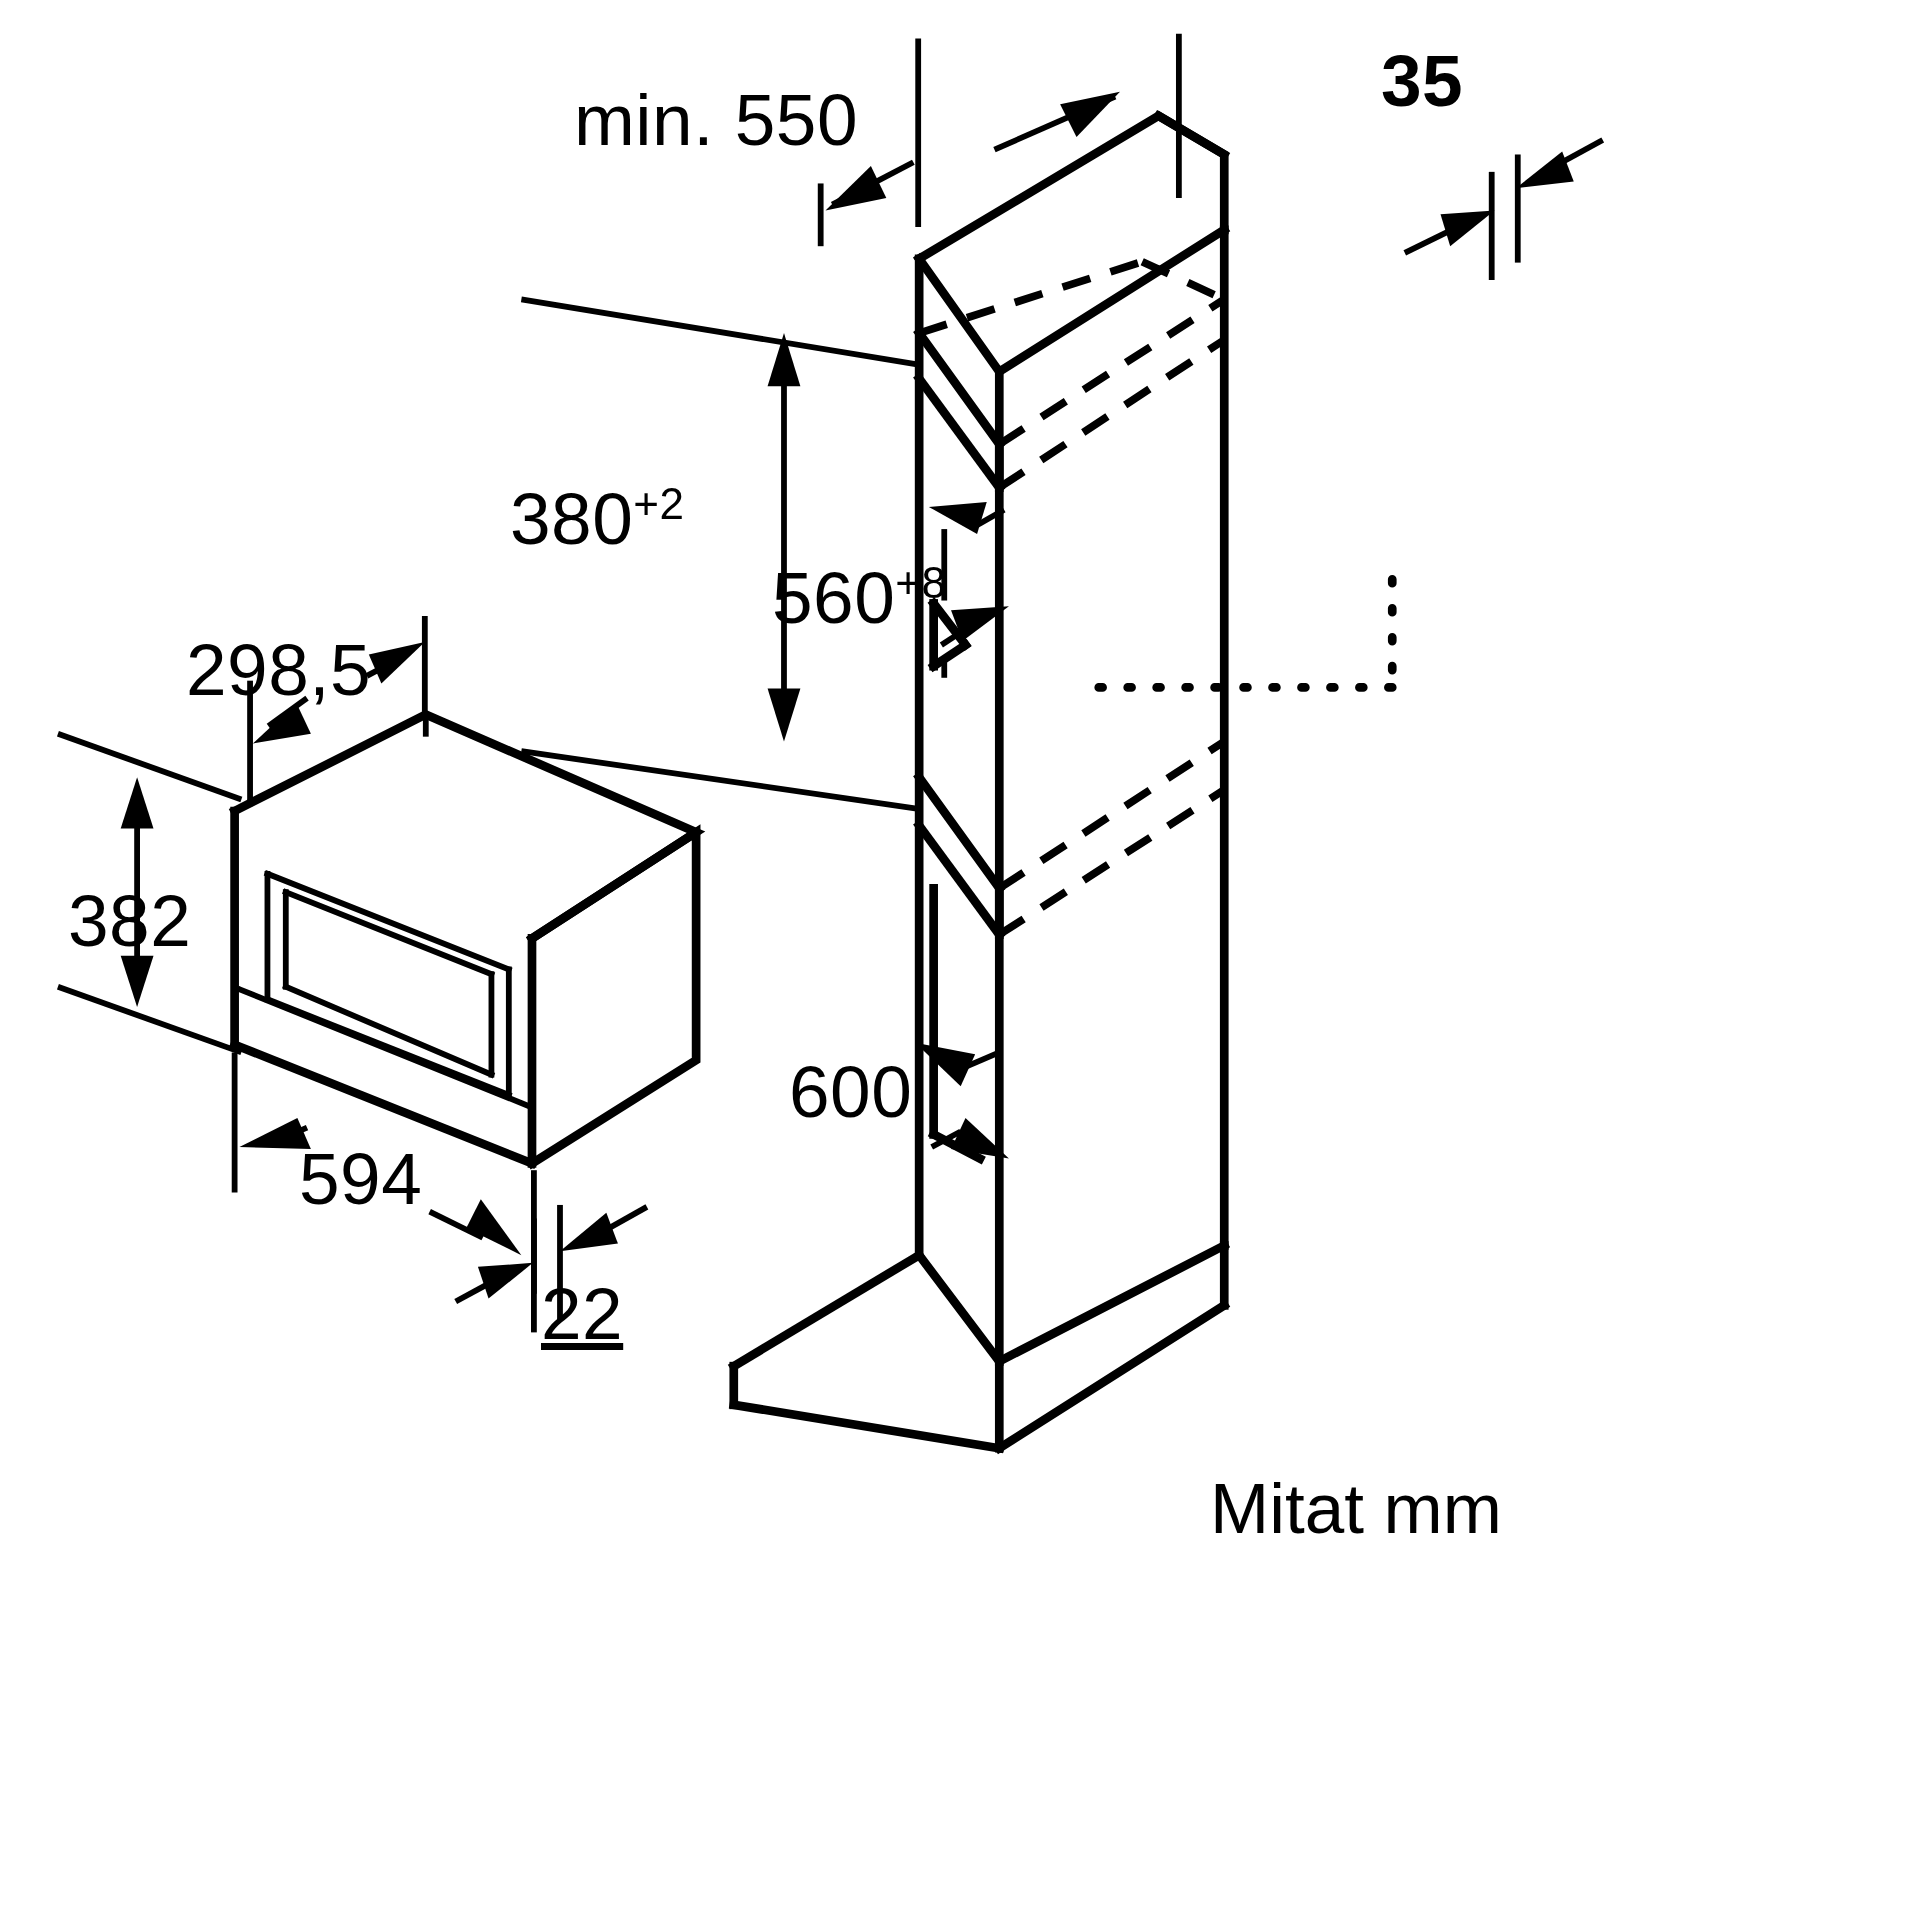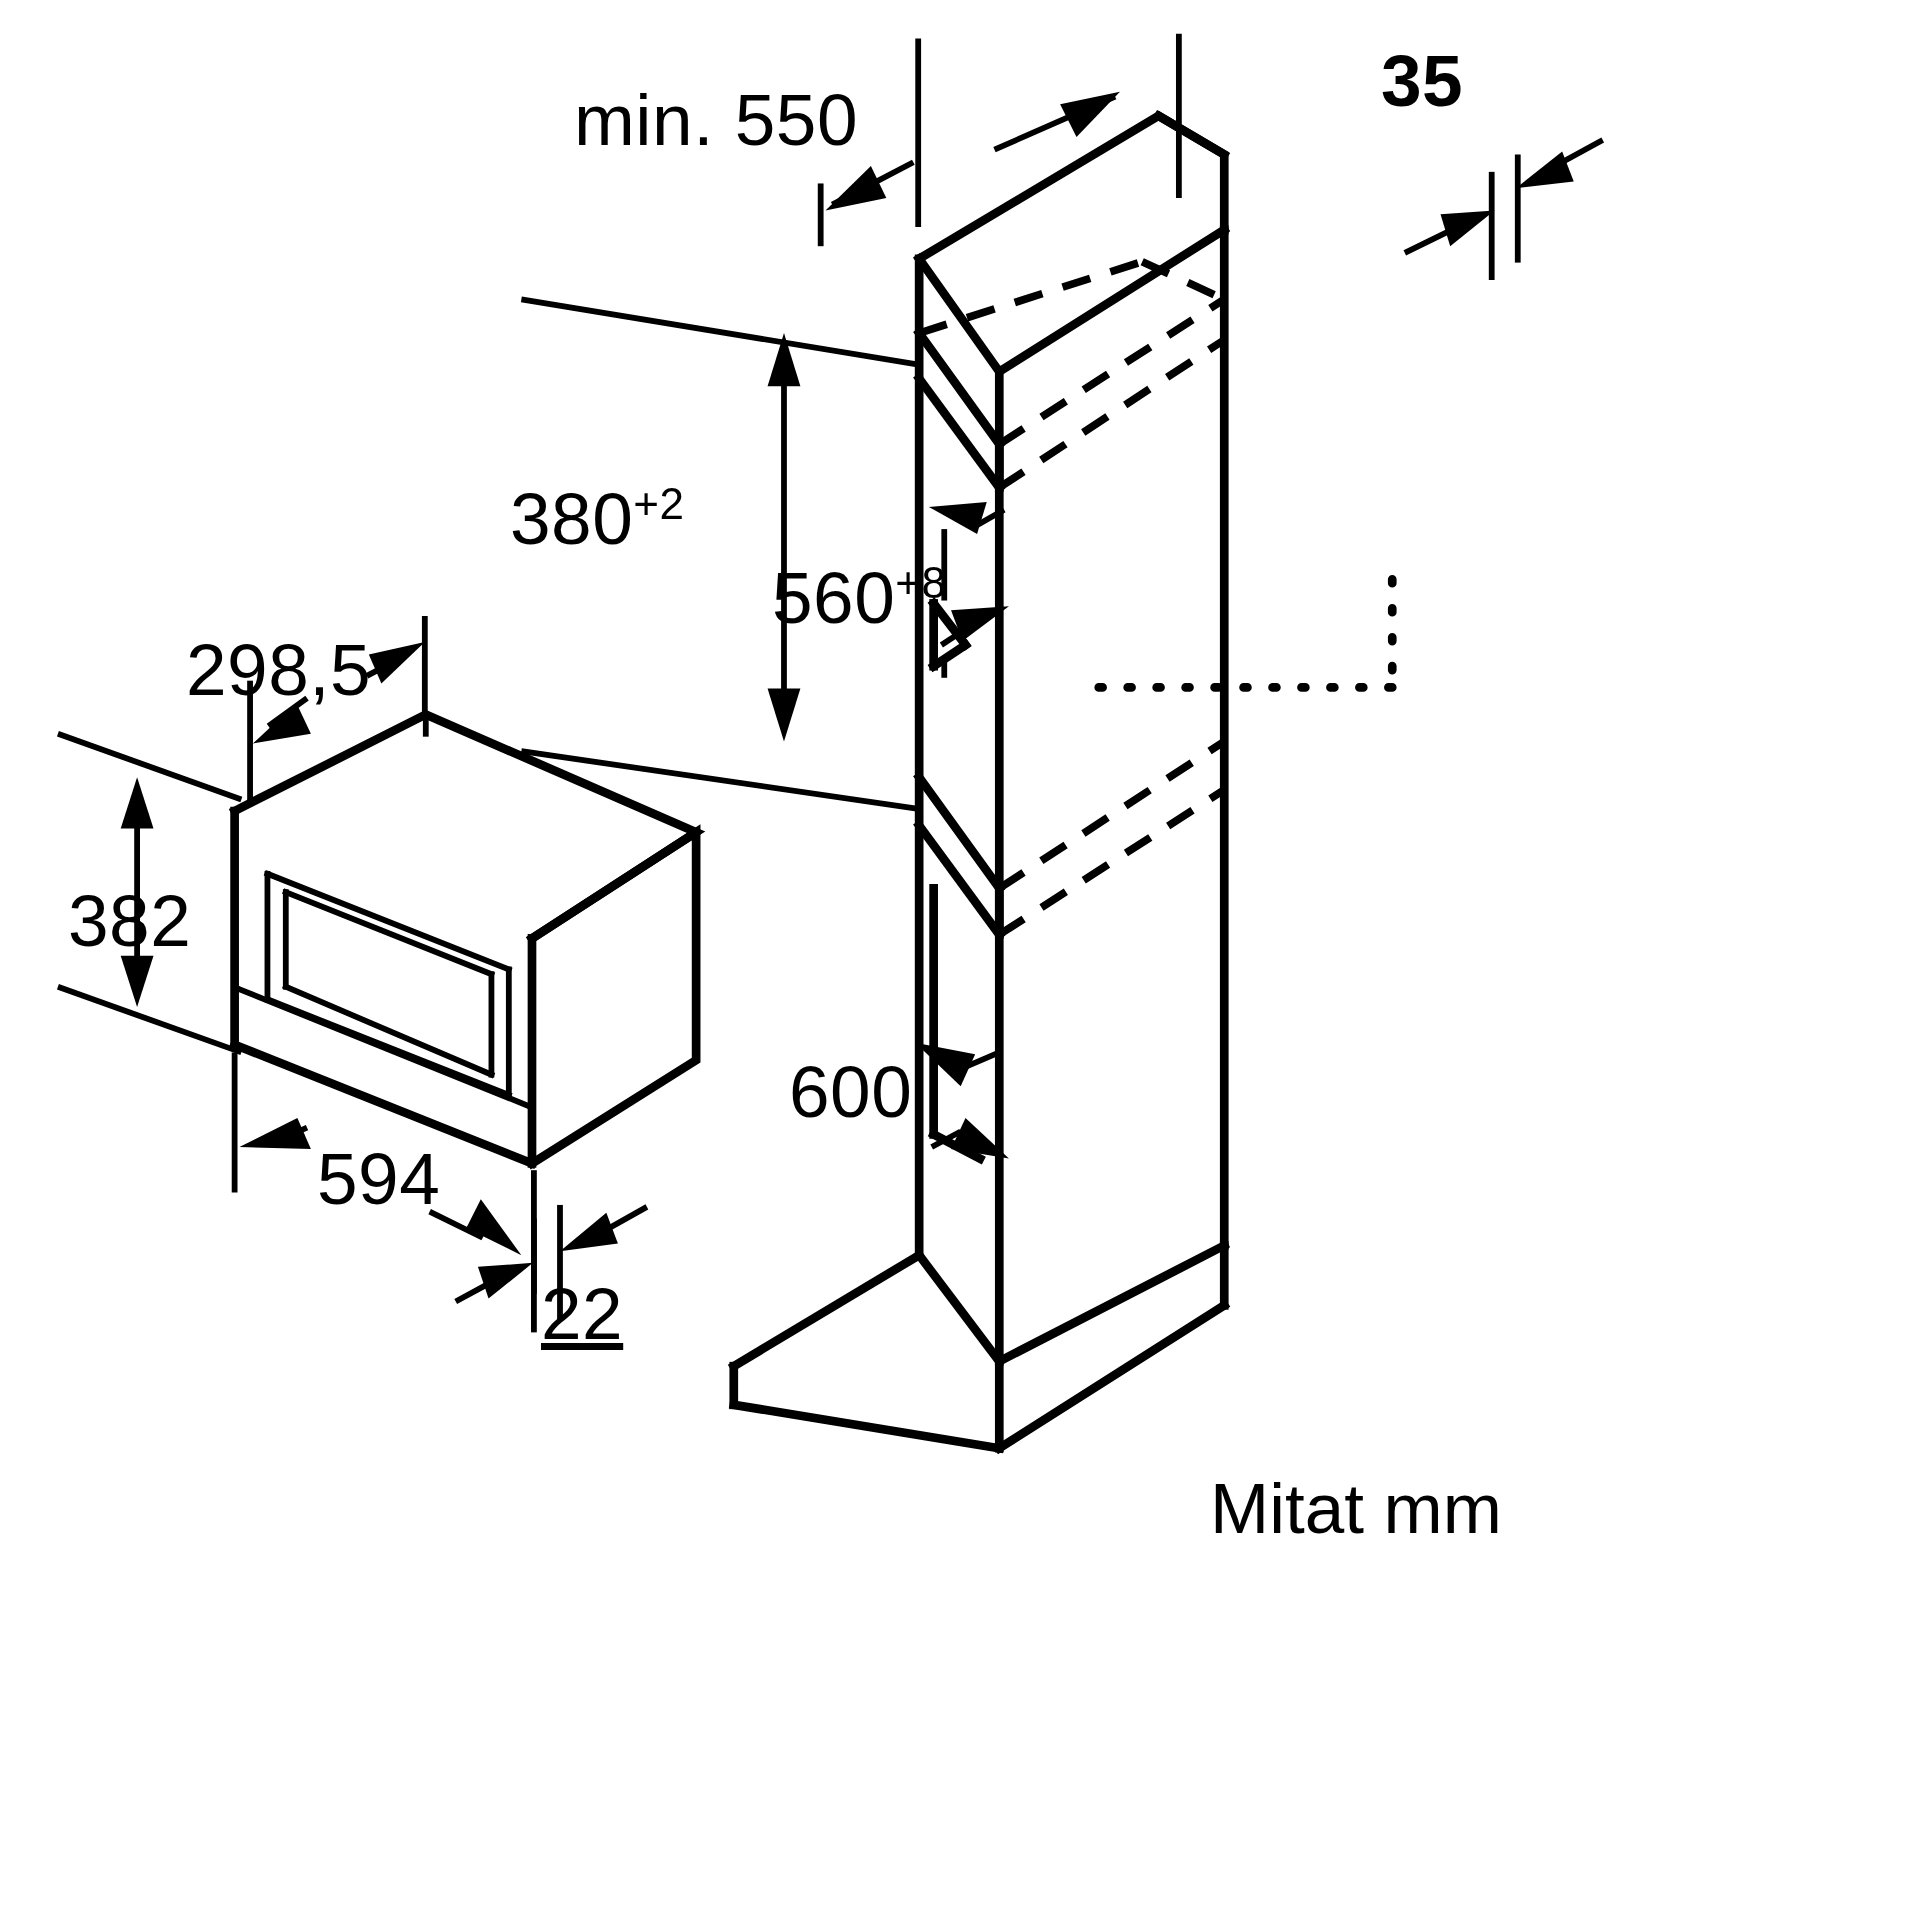--- a/index.html
+++ b/index.html
@@ -227,21 +227,21 @@
   </div>
 
   <div class="lbl dim" style="left:186px; top:632px;">
     <span>298,5</span>
   </div>
 
   <div class="lbl dim" style="left:68px; top:852px;margin-top:31px;">
     <span>382</span>
   </div>
 
-  <div class="lbl dim" style="left:299px; top:1141px;margin-left:18px;">
+  <div class="lbl dim" style="left:299px; top:1141px;">
     <span>594</span>
   </div>
 
   <div class="lbl dim" style="left:541px; top:1276px;text-decoration:underline;">
     <span>22</span>
   </div>
 
 
   <div class="lbl foot" style="left:1210px; top:1472px;">Mitat mm</div>
 

